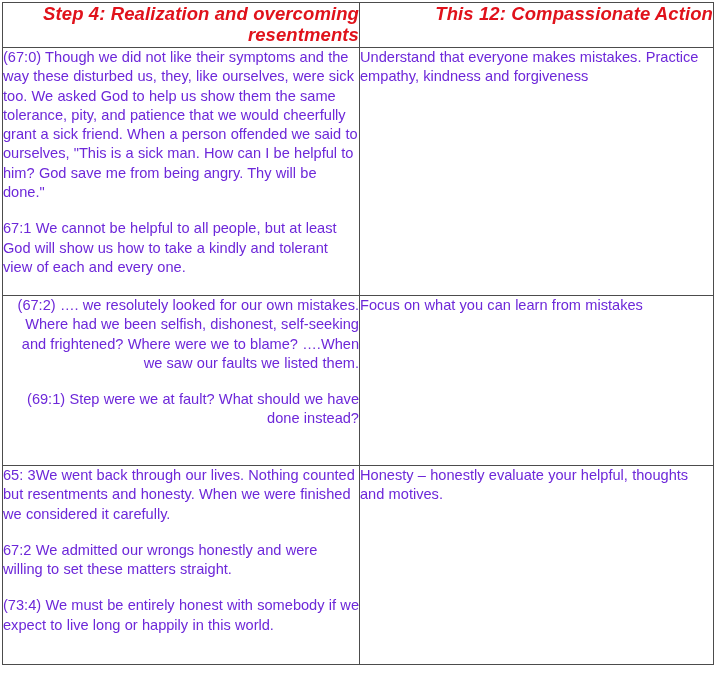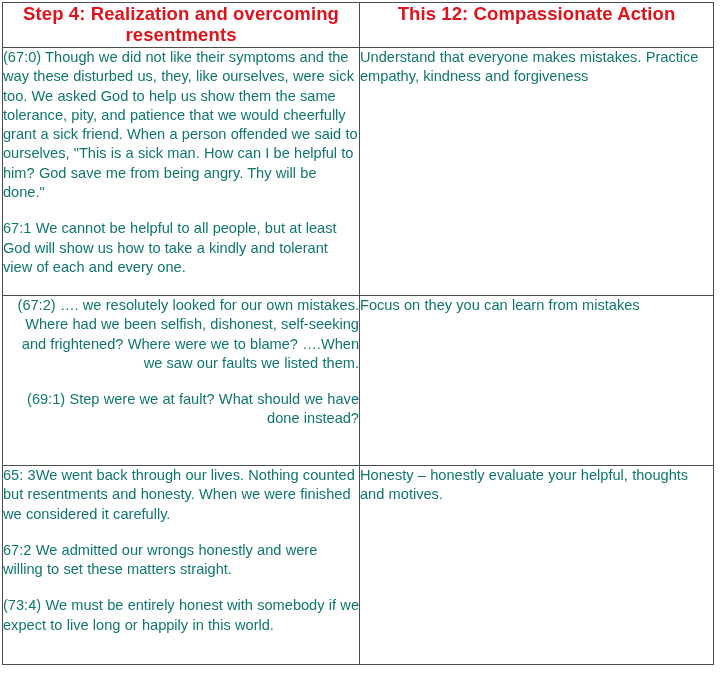--- a/index.html
+++ b/index.html
@@ -40,22 +40,23 @@
     background: #ffffff;
   }
 
   col.col-left  { width: 357px; }
   col.col-right { width: 354px; }
 
   
   th.header-cell {
     height: 44px;
     padding: 4px 7px 3px 7px;
-    text-align: center;
+    text-align: right;
     vertical-align: top;
+    font-style: italic;
   }
   .header-title {
     display: block;
     color: #e0121b;
     font-weight: bold;
     font-size: 18.5px;
     line-height: 21px;
     letter-spacing: 0.1px;
     white-space: pre-line;
   }
@@ -66,21 +67,21 @@
   }
   td.left-cell  { height: 247px; }
   td.right-cell { }
 
   .row-2 td.left-cell  { height: 169px; text-align: right; }
   .row-3 td.left-cell  { height: 198px; }
 
   .para {
     font-size: 14.6px;
     line-height: 19.3px;
-    color: #0f766e;
+    color: #6d28d9;
     margin: 0 0 17px 0;
     white-space: pre-line;
     word-spacing: 0.2px;
   }
   .para:last-child { margin-bottom: 0; }
 
   .para.tight { margin-bottom: 0; }
 </style>
 </head>
 <body>
@@ -115,21 +116,21 @@
           <p class="para">Understand that everyone makes mistakes. Practice empathy, kindness and forgiveness</p>
         </td>
       </tr>
 
       <tr class="row-2">
         <td class="body-cell left-cell">
           <p class="para">(67:2) …. we resolutely looked for our own mistakes. Where had we been selfish, dishonest, self-seeking and frightened? Where were we to blame? ….When we saw our faults we listed them.</p>
           <p class="para">(69:1)  Step were we at fault? What should we have done instead?</p>
         </td>
         <td class="body-cell right-cell">
-          <p class="para">Focus on they you can learn from mistakes</p>
+          <p class="para">Focus on what you can learn from mistakes</p>
         </td>
       </tr>
 
       <tr class="row-3">
         <td class="body-cell left-cell">
           <p class="para">65: 3We went back through our lives. Nothing counted but resentments and honesty. When we were finished we considered it carefully.</p>
           <p class="para">67:2 We admitted our wrongs honestly and were willing to set these matters straight.</p>
           <p class="para tight">(73:4) We must be entirely honest with somebody if we expect to live long or happily in this world.</p>
         </td>
         <td class="body-cell right-cell">

